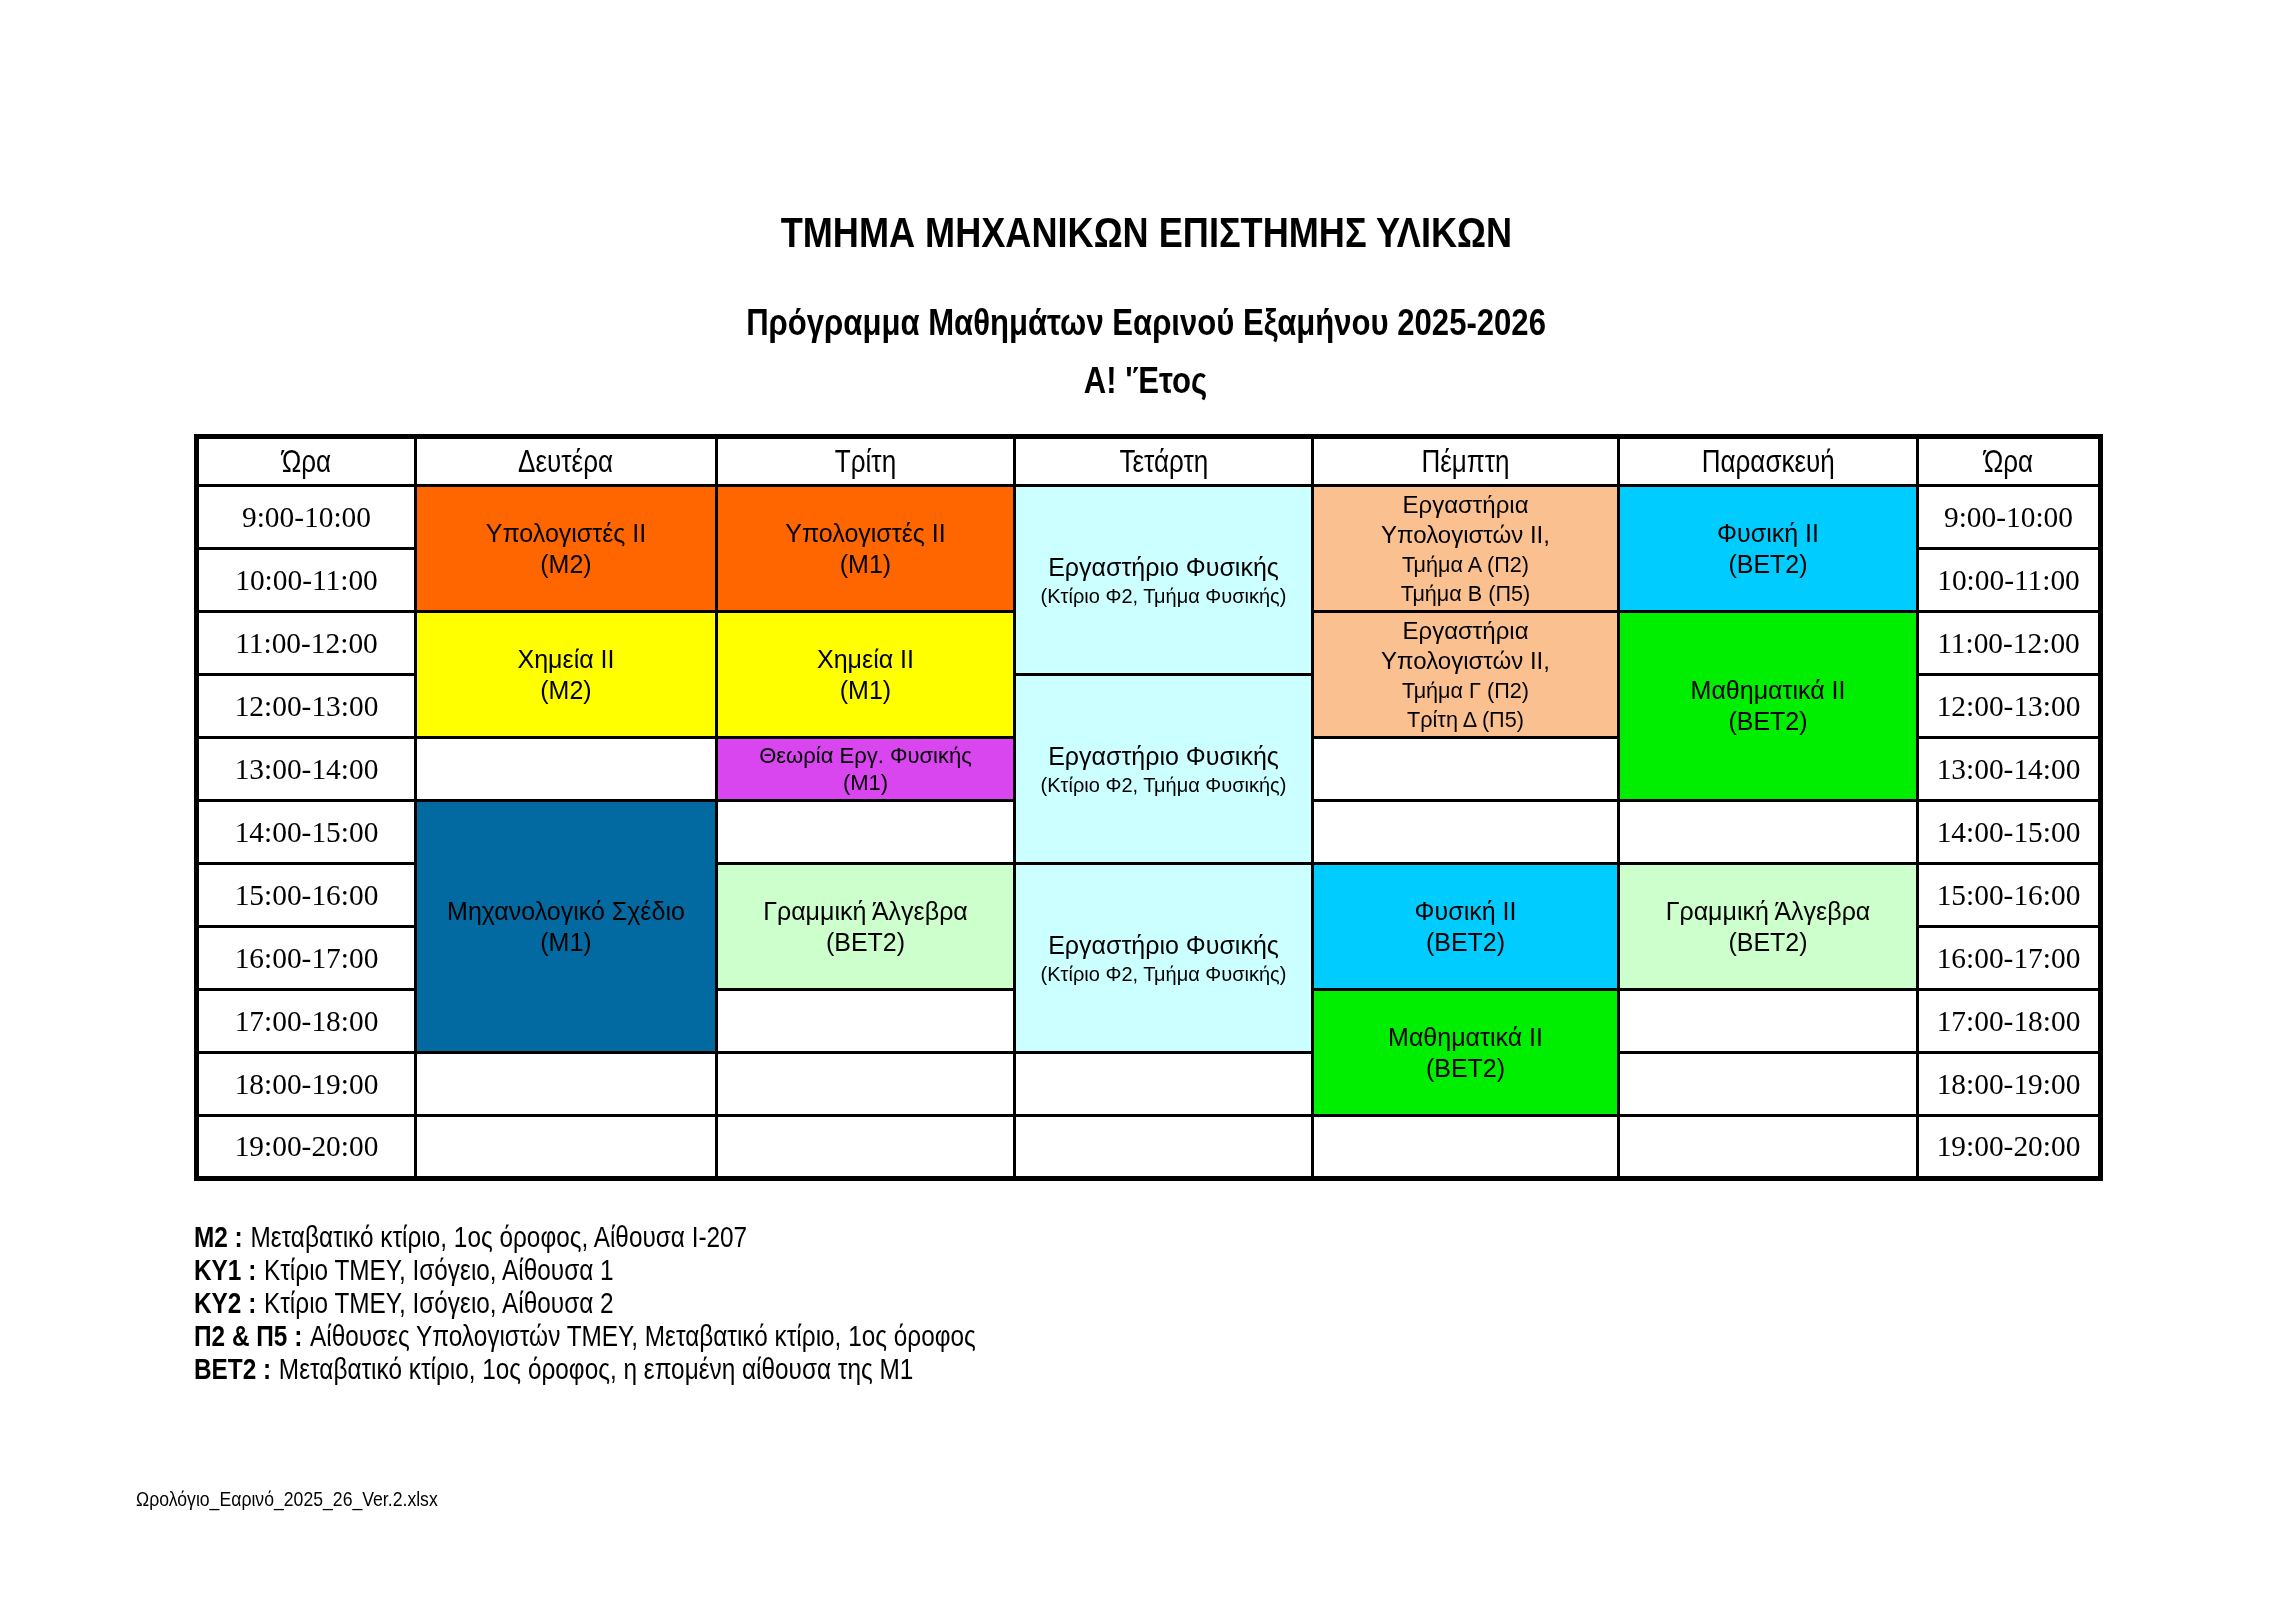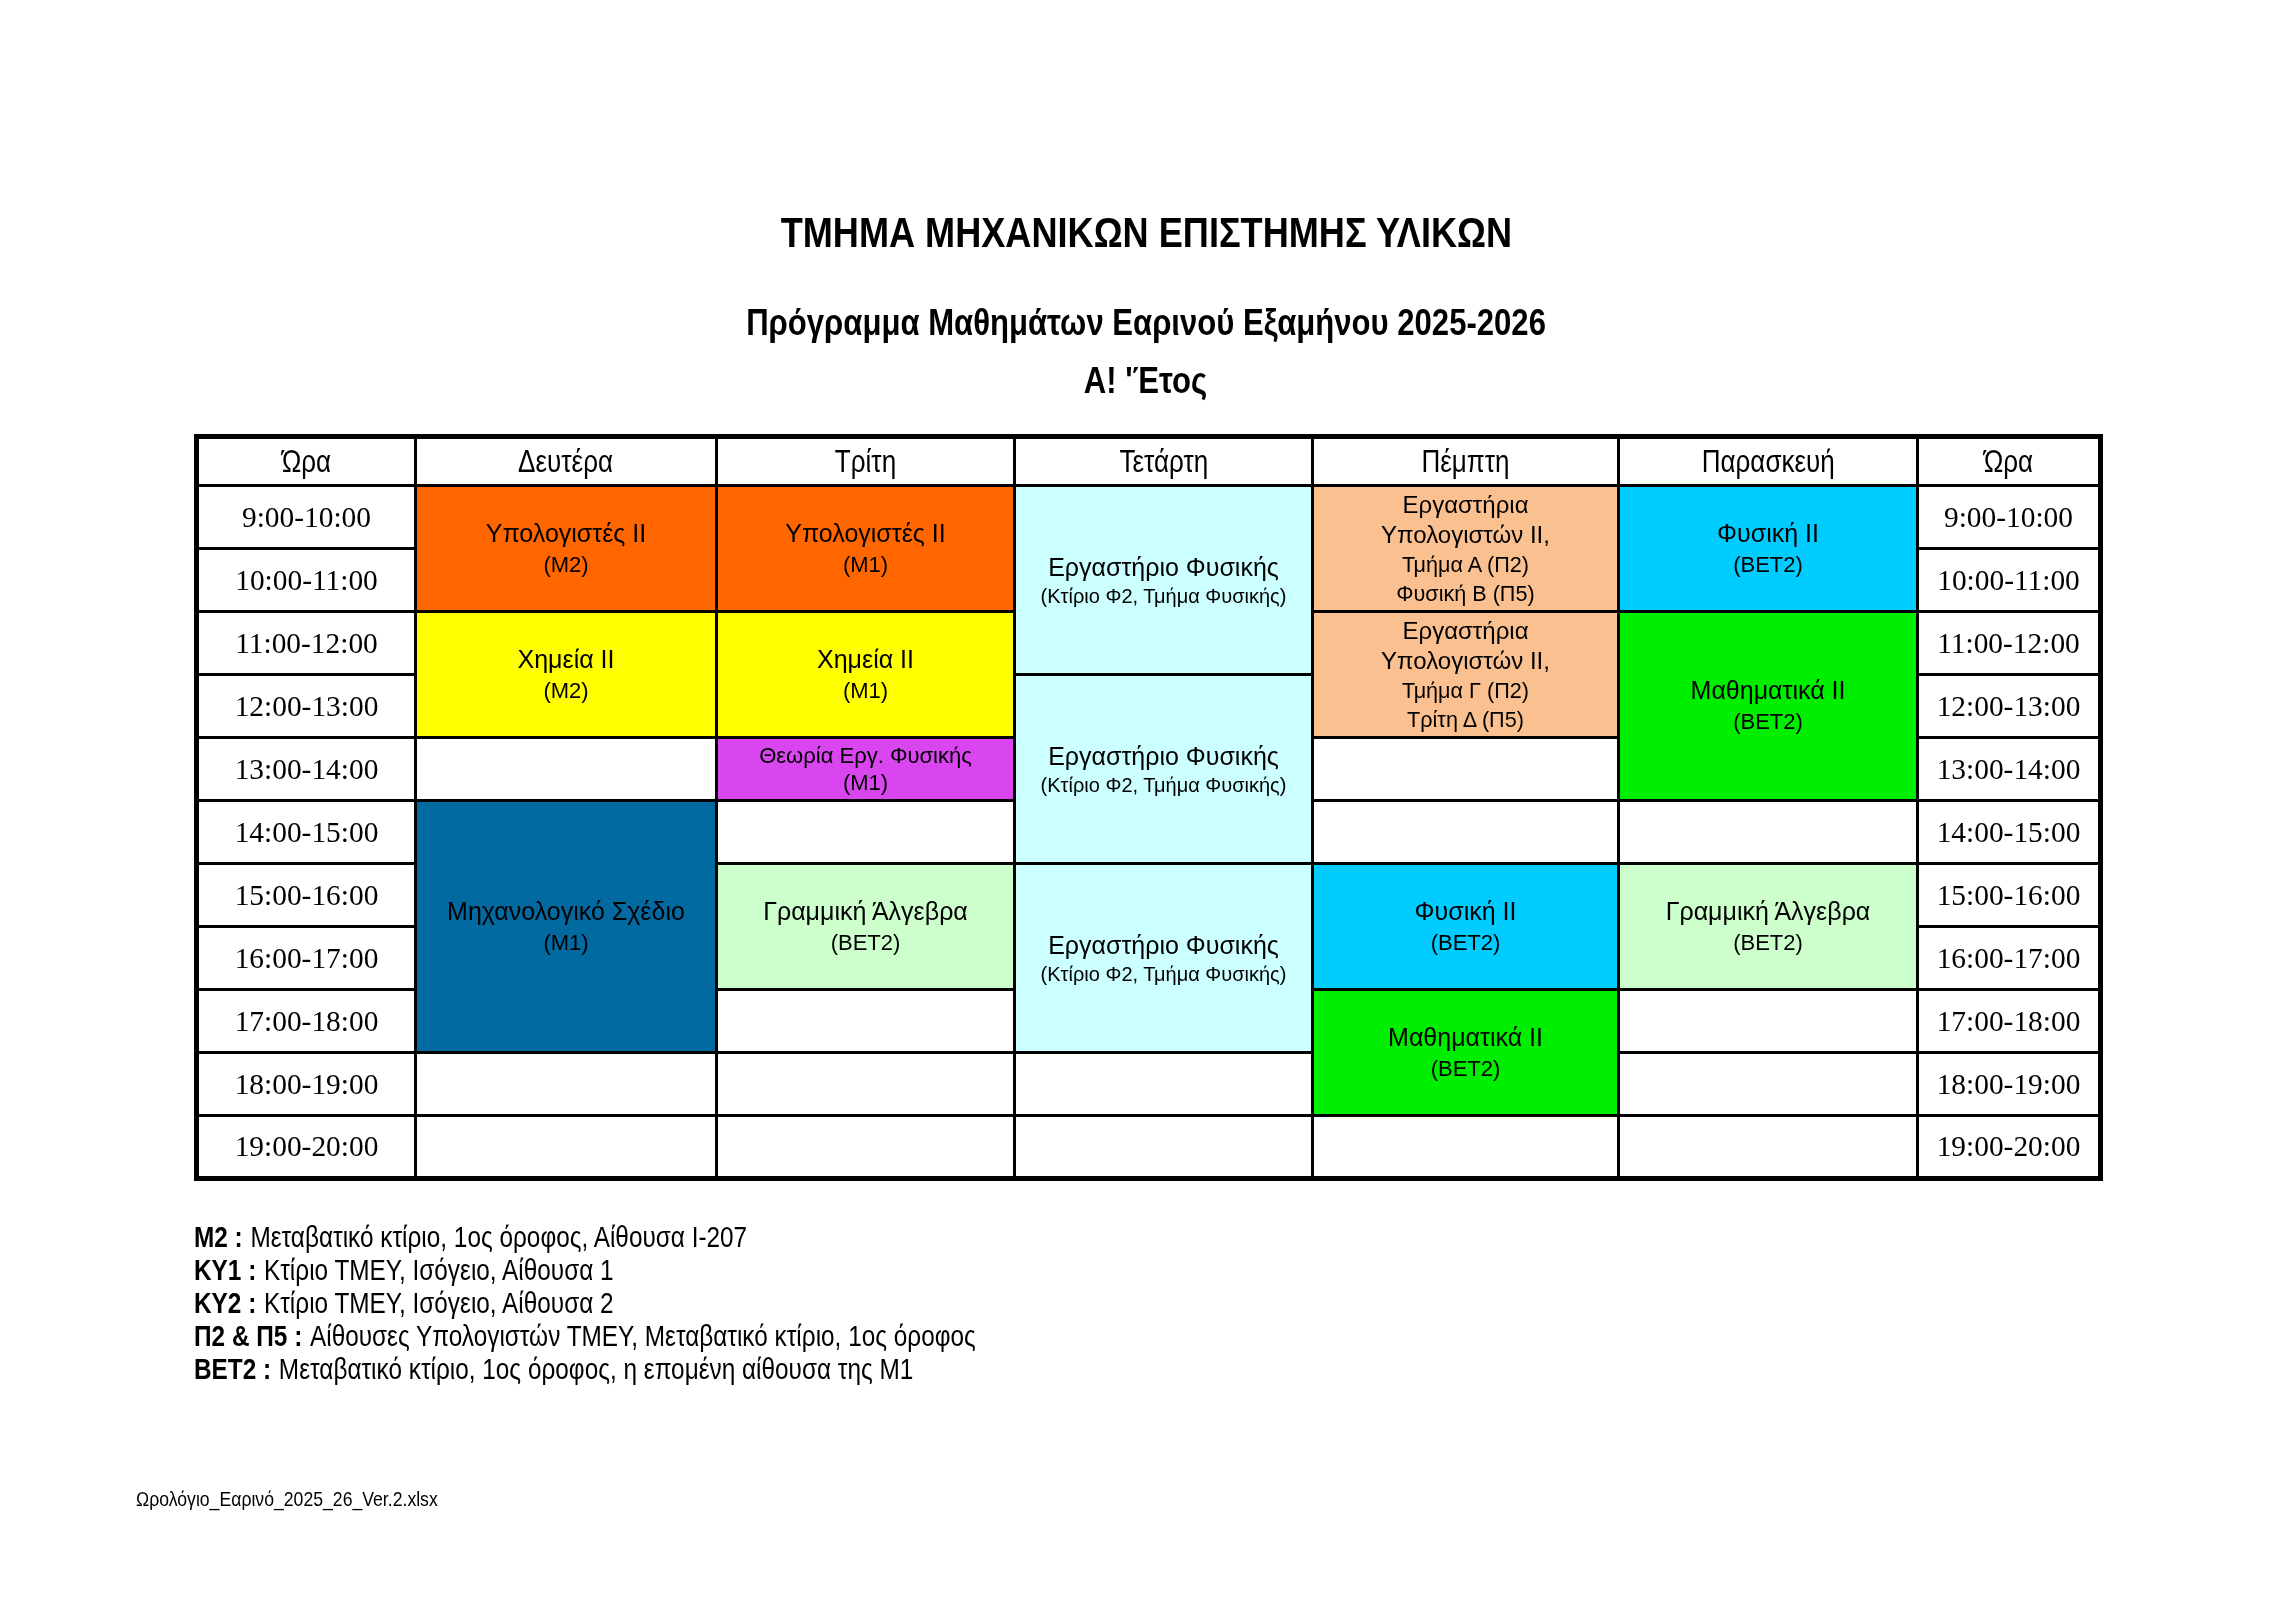--- a/index.html
+++ b/index.html
@@ -34,21 +34,21 @@
     vertical-align:middle;
     background:#fff;
     overflow:hidden;
   }
   tr.hdr-row{height:49px;}
   tr.body-row{height:63px;}
   th.day-hdr{font-weight:normal;font-size:31px;}
   td.time-cell{font-family:"Liberation Serif",serif;font-size:29.4px;}
   td.course{line-height:31px;}
   .c-title{font-size:25px;line-height:31px;}
-  .c-room{font-size:22px;line-height:31px;}
+  .c-room{font-size:25px;line-height:31px;}
   .c-room-small{font-size:20px;line-height:26px;}
   td.course-small .c-title{font-size:22px;line-height:27.5px;}
   td.course-small .c-room{font-size:22px;line-height:27.5px;}
   .lab-main{font-size:24px;line-height:30px;}
   .lab-sec{font-size:21.6px;line-height:29px;}
 
   .legend{position:absolute;left:194px;top:1221px;}
   .legend-line{height:33px;font-size:29px;line-height:33px;}
   .legend-label{font-weight:bold;}
   .legend-text{margin-left:9.2px;}
@@ -97,21 +97,21 @@
         <div class="c-room">(Μ1)</div>
       </td>
       <td class="course" rowspan="3" style="background: rgb(204, 255, 255);">
         <div class="c-title">Εργαστήριο Φυσικής</div>
         <div class="c-room-small">(Κτίριο Φ2, Τμήμα Φυσικής)</div>
       </td>
       <td class="course" rowspan="2" style="background: rgb(250, 192, 144);">
         <div class="lab-main">Εργαστήρια</div>
         <div class="lab-main">Υπολογιστών II,</div>
         <div class="lab-sec">Τμήμα Α (Π2)</div>
-        <div class="lab-sec">Φυσική Β (Π5)</div>
+        <div class="lab-sec">Τμήμα Β (Π5)</div>
       </td>
       <td class="course" rowspan="2" style="background: rgb(0, 204, 255);">
         <div class="c-title">Φυσική II</div>
         <div class="c-room">(ΒΕΤ2)</div>
       </td>
       <td class="time-cell">9:00-10:00</td>
     </tr>
 
     <tr class="body-row">
       <td class="time-cell">10:00-11:00</td>

